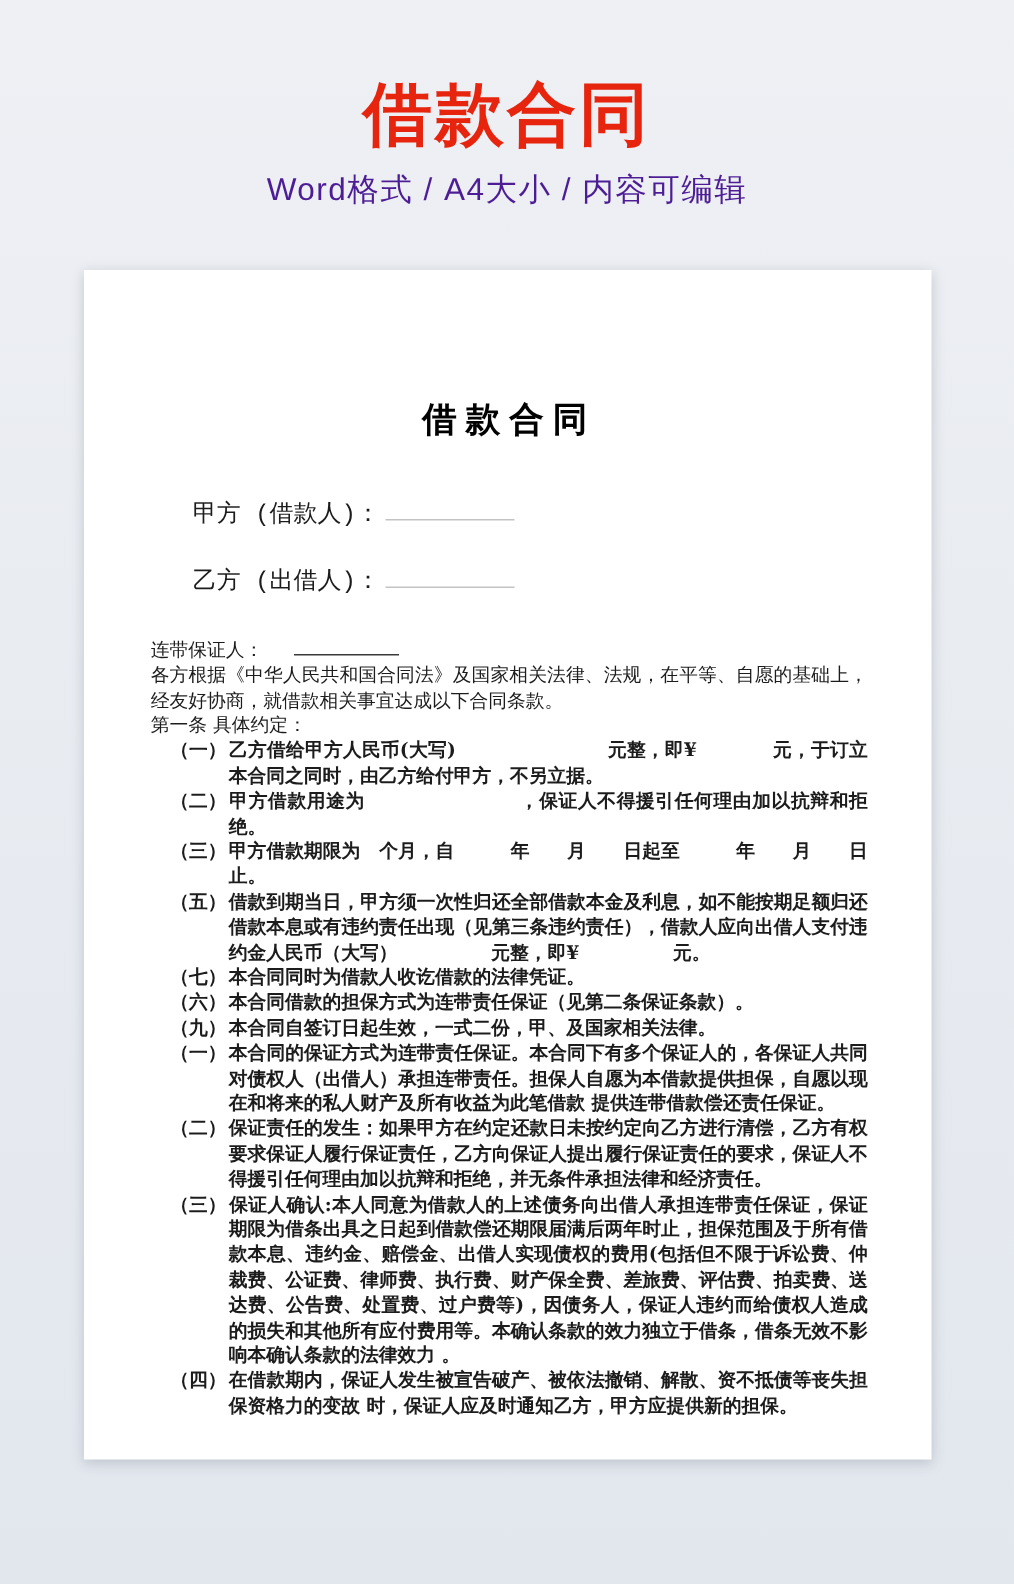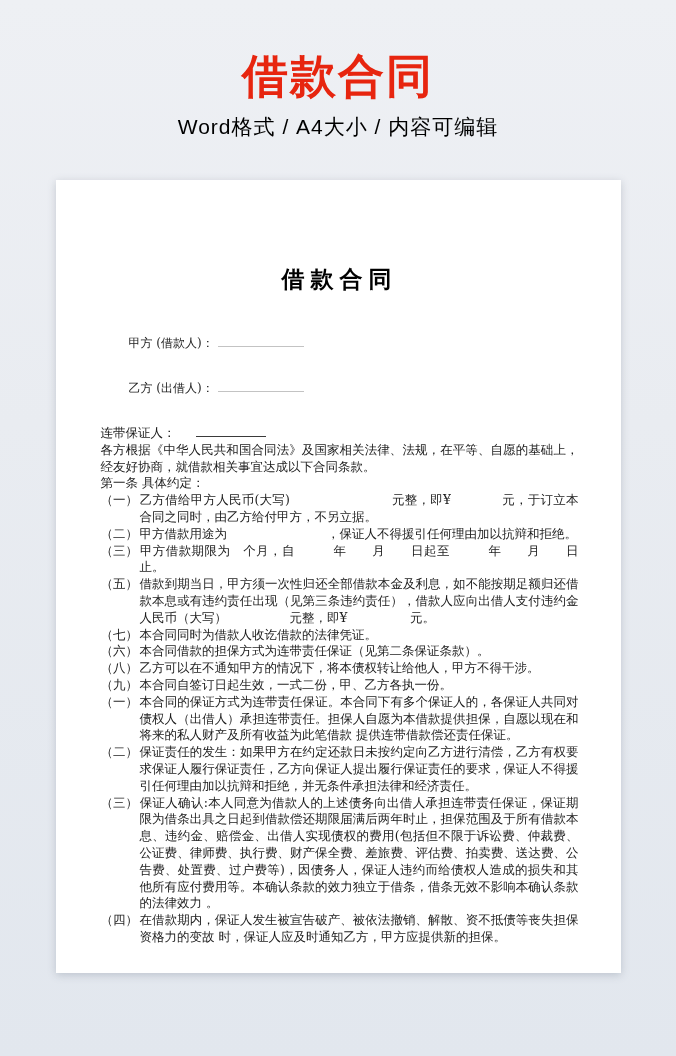--- a/index.html
+++ b/index.html
@@ -19,21 +19,21 @@
   .promo-title {
     font-size: 46px;
     font-weight: bold;
     letter-spacing: 2px;
     line-height: 52px;
     color: #e7250f;
   }
   .promo-subtitle {
     margin-top: 12px;
     font-size: 21px;
-    color: #000000;
+    color: #4c1d95;
     letter-spacing: 1px;
     line-height: 26px;
   }
   
   .sheet {
     width: 565px;
     height: 793px;
     margin: 40px auto 0 auto;
     background: #ffffff;
     box-shadow: 0 2px 8px rgba(90, 100, 120, 0.28);
@@ -45,23 +45,24 @@
   .doc-title {
     text-align: center;
     font-size: 23px;
     font-weight: bold;
     letter-spacing: 6px;
     color: #000;
     margin-bottom: 40px;
   }
   .party-row {
     margin-left: 28px;
-    font-size: 12px;
+    font-size: 16px;
     margin-bottom: 29px;
     line-height: 15px;
+    font-family: Liberation Mono, monospace;
   }
   .party-row .blank {
     display: inline-block;
     width: 86px;
     border-bottom: 1px solid #c3c3c3;
     height: 12px;
     margin-left: 4px;
   }
   .doc-body {
     font-size: 12.5px;
@@ -71,22 +72,23 @@
   .guarantor-line { line-height: 16.8px; }
   .guarantor-line .blank {
     display: inline-block;
     width: 70px;
     border-bottom: 1px solid #3a3a3a;
     height: 12px;
     margin-left: 20px;
   }
   .section-heading {  }
   .clause {
-    margin-left: 0;
+    margin-left: 13px;
     padding-left: 39px;
+    font-weight: bold;
   }
   .clause-num {
     display: inline-block;
     width: 39px;
     margin-left: -39px;
   }
 </style>
 </head>
 <body>
 
@@ -120,23 +122,22 @@
 
   <div class="clause"><span class="clause-num">（三）</span><span class="clause-text">甲方借款期限为　个月，自　　　年　　月　　日起至　　　年　　月　　日止。</span></div>
 
 
   <div class="clause"><span class="clause-num">（五）</span><span class="clause-text">借款到期当日，甲方须一次性归还全部借款本金及利息，如不能按期足额归还借款本息或有违约责任出现（见第三条违约责任），借款人应向出借人支付违约金人民币（大写）　　　　　元整，即¥　　　　　元。</span></div>
 
   <div class="clause"><span class="clause-num">（七）</span><span class="clause-text">本合同同时为借款人收讫借款的法律凭证。</span></div>
 
   <div class="clause"><span class="clause-num">（六）</span><span class="clause-text">本合同借款的担保方式为连带责任保证（见第二条保证条款）。</span></div>
 
-  <div class="clause"><span class="clause-num">（八）</span><span class="clause-text">乙方可以在不通知甲方的情况下，将本债权转让给他人，甲方不得干涉。</span></div>
 
-  <div class="clause"><span class="clause-num">（九）</span><span class="clause-text">本合同自签订日起生效，一式二份，甲、乙方各执一份。</span></div>
+  <div class="clause"><span class="clause-num">（九）</span><span class="clause-text">本合同自签订日起生效，一式二份，甲、及国家相关法律。</span></div>
 </div>
   </div>
 
   <div class="section">
     <div class="clauses">
   <div class="clause"><span class="clause-num">（一）</span><span class="clause-text">本合同的保证方式为连带责任保证。本合同下有多个保证人的，各保证人共同对债权人（出借人）承担连带责任。担保人自愿为本借款提供担保，自愿以现在和将来的私人财产及所有收益为此笔借款 提供连带借款偿还责任保证。</span></div>
 
   <div class="clause"><span class="clause-num">（二）</span><span class="clause-text">保证责任的发生：如果甲方在约定还款日未按约定向乙方进行清偿，乙方有权要求保证人履行保证责任，乙方向保证人提出履行保证责任的要求，保证人不得援引任何理由加以抗辩和拒绝，并无条件承担法律和经济责任。</span></div>
 
   <div class="clause"><span class="clause-num">（三）</span><span class="clause-text">保证人确认:本人同意为借款人的上述债务向出借人承担连带责任保证，保证期限为借条出具之日起到借款偿还期限届满后两年时止，担保范围及于所有借款本息、违约金、赔偿金、出借人实现债权的费用(包括但不限于诉讼费、仲裁费、公证费、律师费、执行费、财产保全费、差旅费、评估费、拍卖费、送达费、公告费、处置费、过户费等)，因债务人，保证人违约而给债权人造成的损失和其他所有应付费用等。本确认条款的效力独立于借条，借条无效不影响本确认条款的法律效力 。</span></div>

